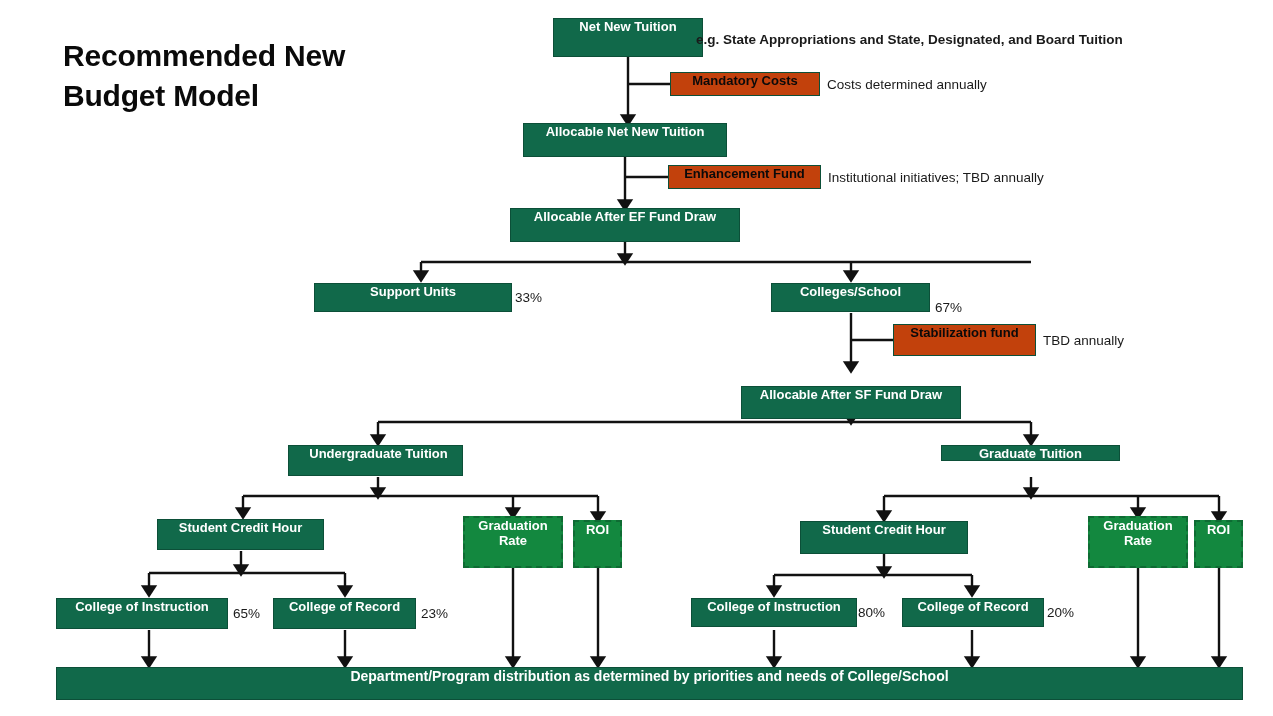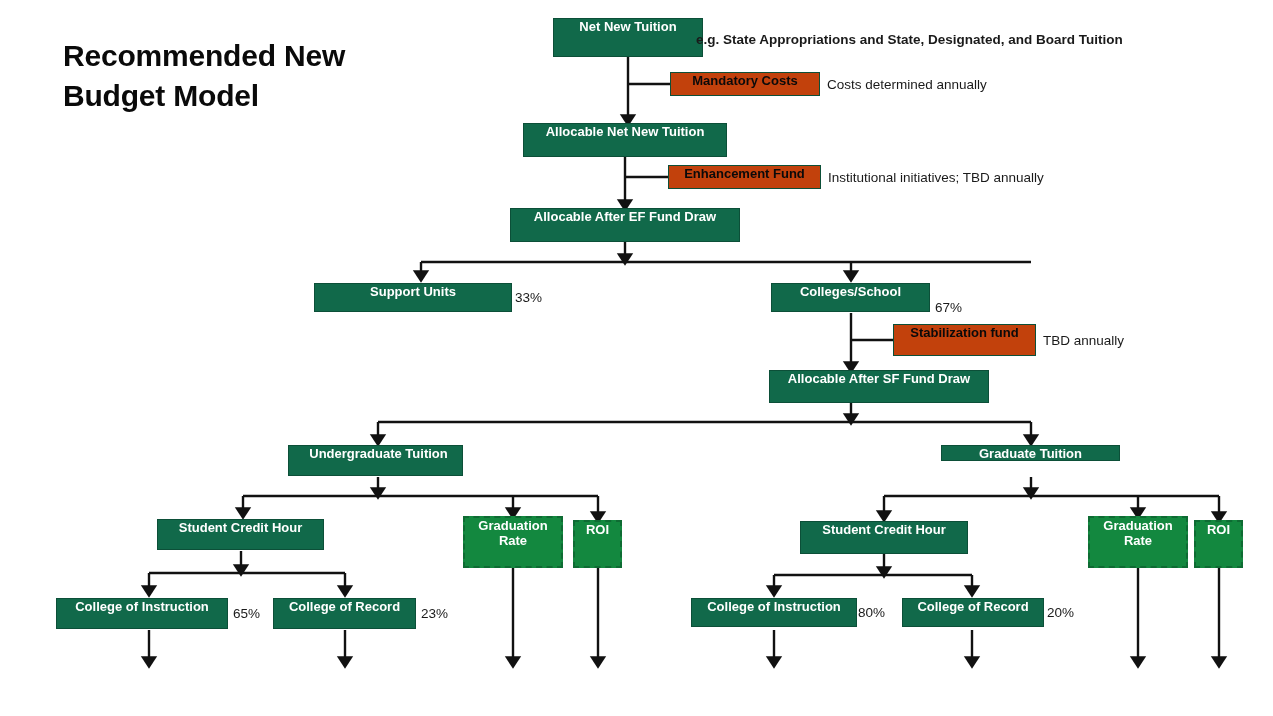--- a/index.html
+++ b/index.html
@@ -187,21 +187,21 @@
   <div class="node dark" style="left:771px; top:283px; width:159px; height:29px;">
     <span>Colleges/School</span>
   </div>
   <div class="pct" style="left:935px; top:290px;margin-top:10px;">67%</div>
 
   <div class="node light" style="left:893px; top:324px; width:143px; height:32px;">
     <span>Stabilization fund</span>
   </div>
   <div class="note" style="left:1043px; top:333px;">TBD annually</div>
 
-  <div class="node dark" style="left:741px; top:370px; width:220px; height:33px;margin-left:28px;">
+  <div class="node dark" style="left:741px; top:386px; width:220px; height:33px;">
     <span>Allocable After SF Fund Draw</span>
   </div>
 
   <div class="node dark" style="left:288px; top:445px; width:175px; height:31px;padding-left:6px;">
     <span>Undergraduate Tuition</span>
   </div>
   <div class="node dark" style="left:941px; top:445px; width:179px; height:16px;">
     <span>Graduate Tuition</span>
   </div>
 
@@ -238,14 +238,17 @@
   <div class="node dark" style="left:691px; top:598px; width:166px; height:29px;">
     <span>College of Instruction</span>
   </div>
   <div class="pct" style="left:858px; top:605px;">80%</div>
 
   <div class="node dark" style="left:902px; top:598px; width:142px; height:29px;">
     <span>College of Record</span>
   </div>
   <div class="pct" style="left:1047px; top:605px;">20%</div>
 
+  <div class="node bar" style="left:56px; top:667px; width:1187px; height:33px;">
+    <span>Department/Program distribution as determined by priorities and needs of College/School</span>
+  </div>
 
 </div>
 
 </body></html>

